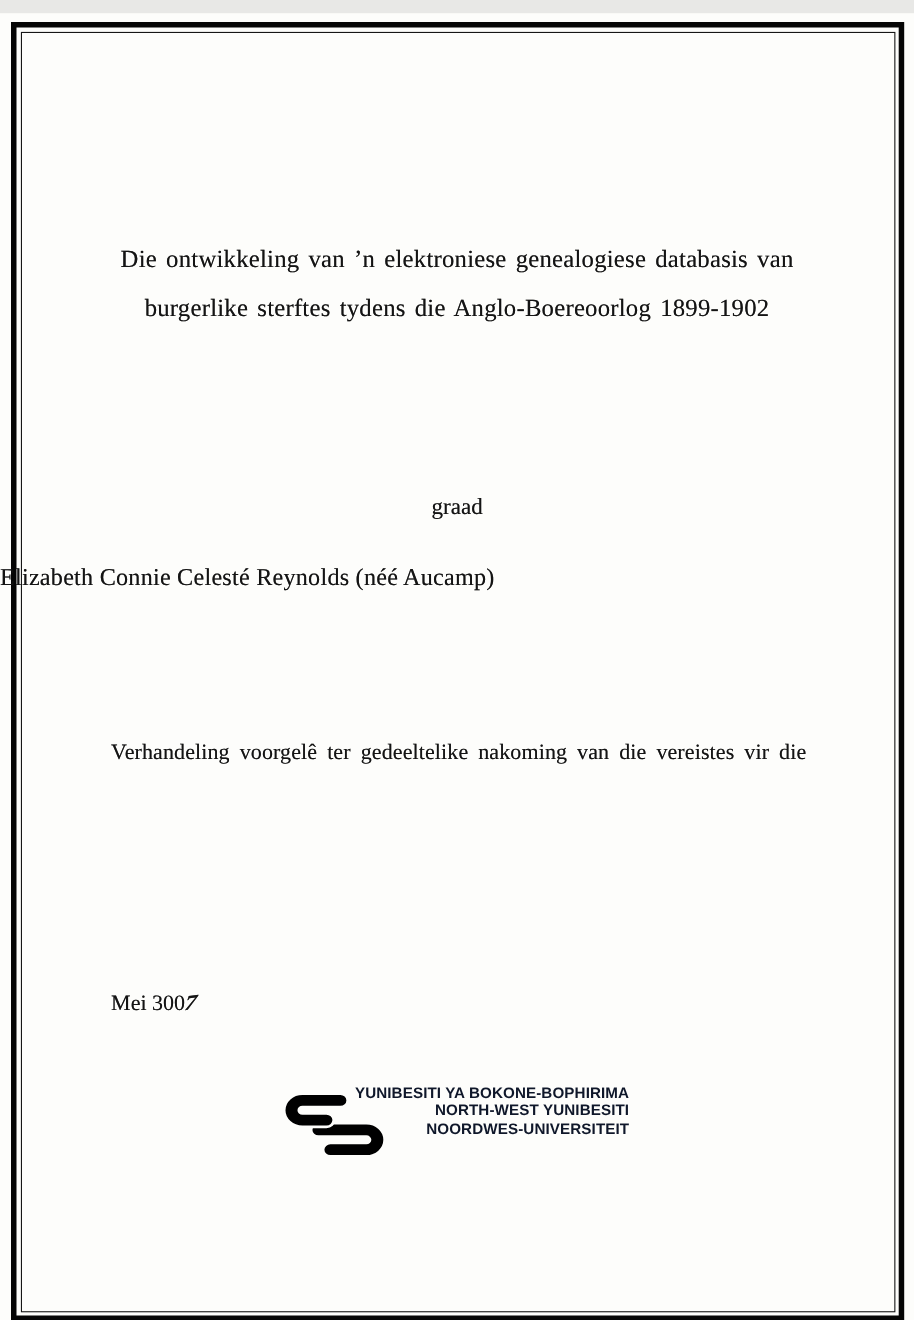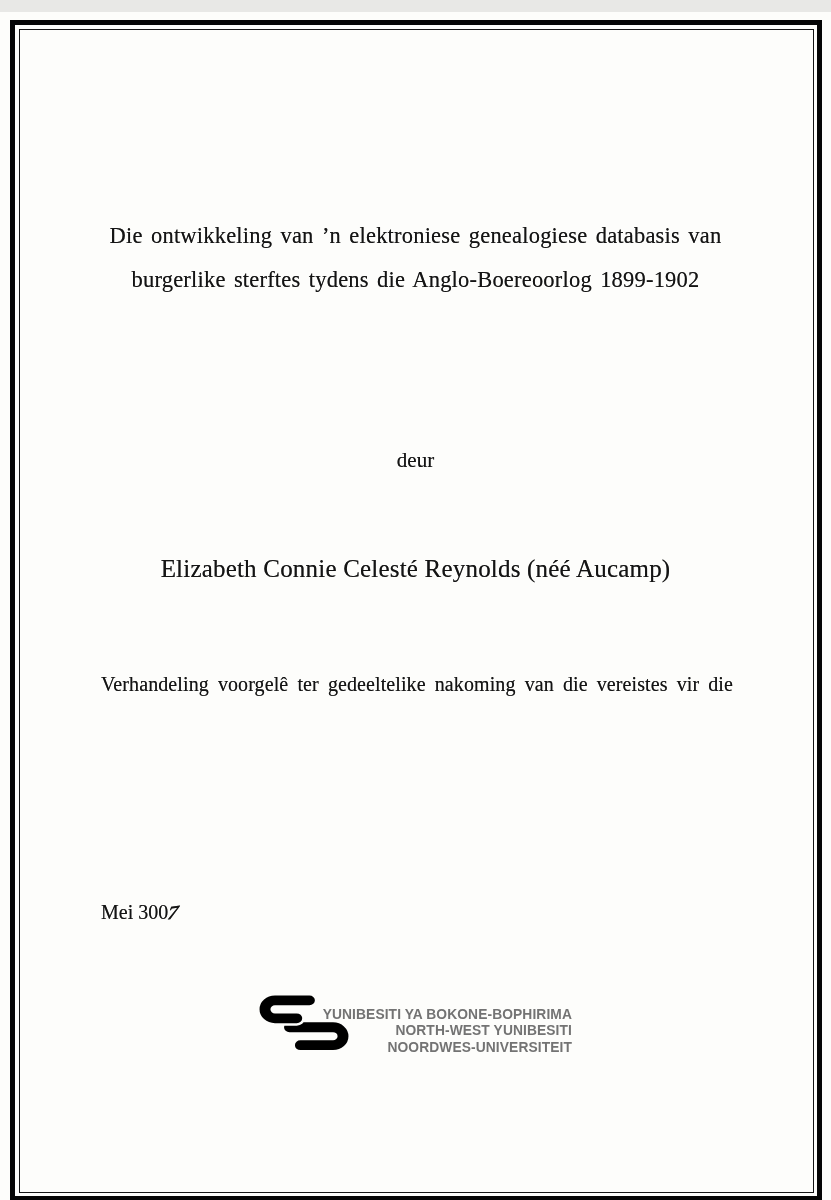--- a/index.html
+++ b/index.html
@@ -33,22 +33,22 @@
     text-align:center; letter-spacing:0.2px; word-spacing:2.5px;
   }
   .title .t-line { display:block; }
 
   .byline {
     position:absolute; left:0; right:0; top:436px;
     text-align:center; font-size:21px; line-height:24px;
   }
 
   .author {
-    position:absolute; left:0; right:0; top:544px;
-    text-align:center; font-size:25px; line-height:26px; letter-spacing:0.2px;
+    position:absolute; left:0; right:0; top:500px;
+    text-align:left; font-size:22px; line-height:26px; letter-spacing:0.2px;
   }
 
   .statement {
     position:absolute; left:101px; top:661px; width:632px;
     font-size:20px; line-height:22.8px; letter-spacing:0.1px;
   }
   .statement .just {
     text-align:justify;
     text-align-last:justify;
   }
@@ -60,41 +60,41 @@
   .digit7 {
     display:inline-block;
     transform:skewX(-26deg) rotate(-8deg);
     font-weight:bold;
   }
 
   .logo-mark {
     position:absolute; left:255px; top:981px;
   }
   .logo-text {
-    position:absolute; left:316px; top:995px; width:256px;
+    position:absolute; left:316px; top:974px; width:256px;
     font-family:"Liberation Sans", sans-serif;
     font-size:13.8px; font-weight:bold; line-height:16.4px;
-    text-align:right; letter-spacing:0.1px; color:#737373;
+    text-align:right; letter-spacing:0.1px; color:#0f172a;
     white-space:nowrap;
   }
 </style>
 </head>
 <body>
 
 <div class="page">
 
   <div class="frame-outer"></div>
   <div class="frame-inner"></div>
 
   <h1 class="title ink">
     <span class="t-line">Die ontwikkeling van ’n elektroniese genealogiese databasis van</span>
     <span class="t-line">burgerlike sterftes tydens die Anglo-Boereoorlog 1899-1902</span>
   </h1>
 
-  <div class="byline ink">deur</div>
+  <div class="byline ink">graad</div>
 
   <div class="author ink">Elizabeth Connie Celesté Reynolds (néé Aucamp)</div>
 
   <div class="statement ink">
     <div class="just">Verhandeling voorgelê ter gedeeltelike nakoming van die vereistes vir die</div>
   </div>
 
   <div class="supervisor ink">
     <div><span>Mei 300</span><span class="digit7">7</span></div>
   </div>

